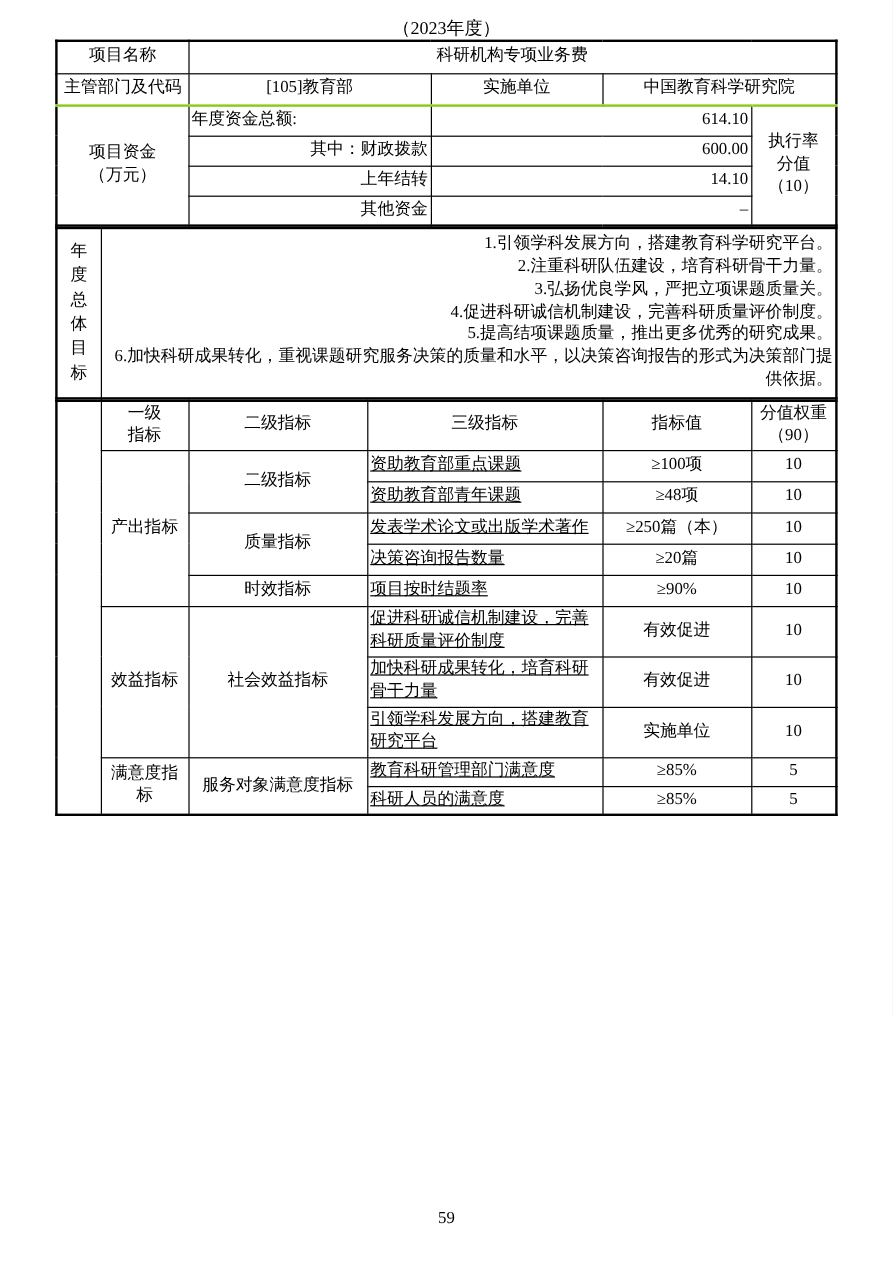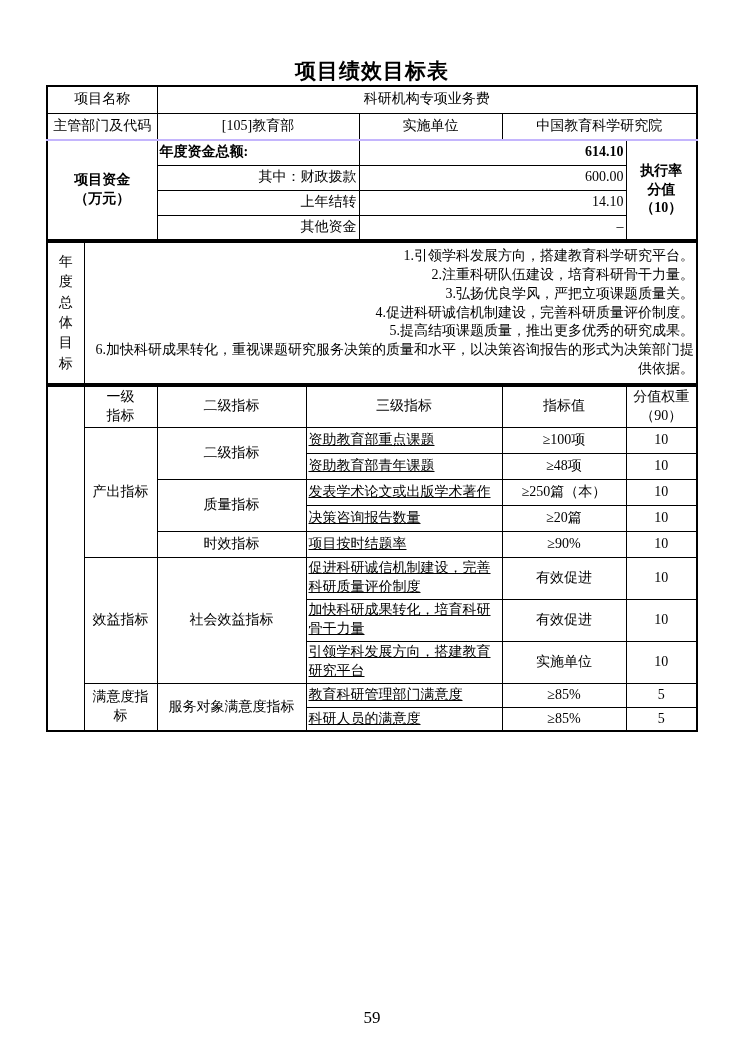--- a/index.html
+++ b/index.html
@@ -38,21 +38,21 @@
     border: 1px solid #000;
     padding: 1px 2px;
     vertical-align: middle;
     font-size: 14px;
     line-height: 1.35;
     overflow: hidden;
   }
   .t-info { margin-top: 12px; }
   .t-info tr { height: 27px; }
   .t-info tr.fund-row { height: 25px; }
-  tr.sec-top td { border-top: 2px solid #c4b5fd; font-weight: bold; }
+  tr.sec-top td { border-top: 2px solid #84cc16; }
   .c { text-align: center; }
   .pre { white-space: pre-line; text-align: center; }
   .fund-label-left { text-align: left; padding-left: 7px; }
   .fund-label-right { text-align: right; padding-right: 22px; }
   .num { text-align: right; padding-right: 4px; }
   .t-goals { margin-top: 6px; }
   .t-goals tr { height: 142px; }
   .goals-cell {
     vertical-align: top;
     text-align: right;
@@ -71,29 +71,29 @@
   .t-ind tr.r-single { height: 26px; }
   .t-ind tr.r-double { height: 42px; }
   .t-ind tr.r-short { height: 24px; }
   .l3cell { text-align: left; padding-left: 5px; padding-right: 3px; text-decoration: underline; }
   .pageno {
     position: absolute;
     left: 0;
     right: 0;
     top: 1008px;
     text-align: center;
-    font-size: 17px;
+    font-size: 14px;
   }
 </style>
 </head>
 <body>
 
 <div class="page">
 
-  <h1 class="title">项目绩效目标表</h1>
+  <div class="subtitle">（2023年度）</div>
 
   <table class="tbl t-info">
     <colgroup>
       <col style="width:110px">
         <col style="width:202px">
         <col style="width:143px">
         <col style="width:124px">
         <col style="width:71px">
     </colgroup>
     <tbody>

